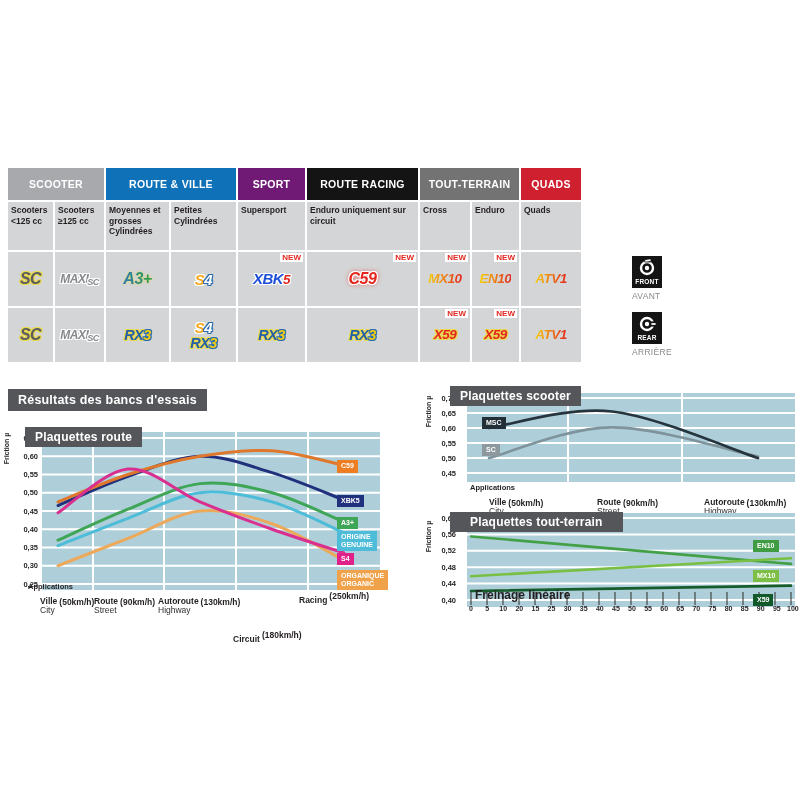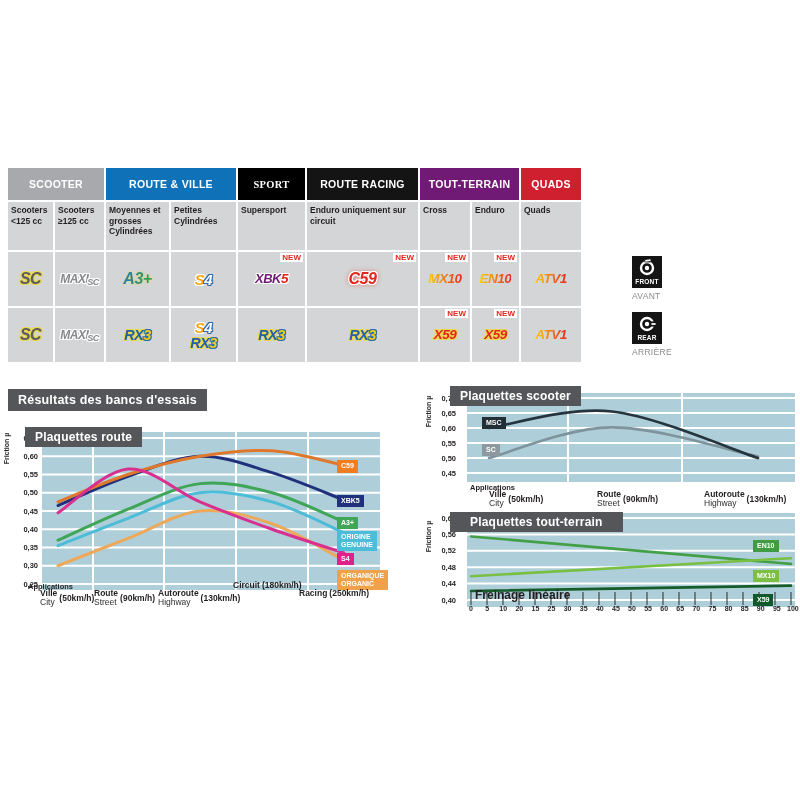--- a/index.html
+++ b/index.html
@@ -24,21 +24,21 @@
   .ol-w{text-shadow:-1px -1px 0 #fff,1px -1px 0 #fff,-1px 1px 0 #fff,1px 1px 0 #fff,-1px 0 0 #fff,1px 0 0 #fff,0 -1px 0 #fff,0 1px 0 #fff;}
   .ol-b{text-shadow:-1px -1px 0 #2a6db0,1px -1px 0 #2a6db0,-1px 1px 0 #2a6db0,1px 1px 0 #2a6db0,-1px 0 0 #2a6db0,1px 0 0 #2a6db0,0 -1px 0 #2a6db0,0 1px 0 #2a6db0;}
   .p-sc{color:#5b5c5e;font-size:16px;}
   .p-maxi{color:#86888b;font-size:12px;}
   .p-maxisc{color:#86888b;font-size:9px;position:relative;top:2px;margin-left:-1px;}
   .p-a3{font-size:16px;background:linear-gradient(90deg,#2b79b8,#35a048);
         -webkit-background-clip:text;background-clip:text;color:transparent;
         filter:drop-shadow(0 0 1px #ead94e);}
   .p-s4s{color:#f9a51a;font-size:15px;}
   .p-s44{color:#fff;font-size:15px;}
-  .p-xbk{color:#701a75;font-size:13px;}
+  .p-xbk{color:#1d4ed8;font-size:15px;}
   .p-num5{color:#e3261e;font-size:13.5px;}
   .p-c59{color:#e3261e;font-size:16px;
          text-shadow:-1px -1px 0 #fff,1px -1px 0 #fff,-1px 1px 0 #fff,1px 1px 0 #fff,0 0 5px #e3261e;}
   .p-fire{font-size:13.5px;background:linear-gradient(90deg,#f6cf0e,#e3261e);
           -webkit-background-clip:text;background-clip:text;color:transparent;}
   .p-rx{color:#2360a8;font-size:14.5px;}
   .p-rx3{color:#f2cd13;font-size:14.5px;}
   .p-x59{color:#e3261e;font-size:13.5px;}
 
   
@@ -54,38 +54,38 @@
   .plot{position:absolute;background:#aecfd9;}
   .ylab{position:absolute;font-size:7px;font-weight:bold;color:#231f20;
         transform:rotate(-90deg);transform-origin:center;white-space:nowrap;}
   .ytick{position:absolute;right:0;font-size:7.5px;font-weight:bold;color:#231f20;}
   .yticks{position:absolute;}
   .slabel{position:absolute;color:#fff;font-weight:bold;font-size:7px;line-height:1.15;
           padding:2px 4px;text-align:left;white-space:nowrap;}
   .apps{position:absolute;font-size:7.5px;font-weight:bold;color:#231f20;}
   .xcat{position:absolute;display:flex;align-items:center;gap:2px;color:#231f20;}
   .xcat .stack{display:flex;flex-direction:column;line-height:1.05;}
-  .xcat .fr{font-weight:bold;font-size:8.5px;}
+  .xcat .fr{font-weight:bold;font-size:8.5px;margin-top:8px;}
   .xcat .en{font-size:8.5px;color:#2e2e2e;}
   .xcat .sp{font-size:8.5px;font-weight:bold;}
   #terrain-xticks{position:absolute;left:463px;top:605px;width:338px;display:flex;}
   #terrain-xticks span{width:16.9px;text-align:center;font-size:7px;font-weight:bold;color:#231f20;}
   #terrain-xlabel{position:absolute;left:467px;top:588px;font-size:12px;font-weight:bold;color:#231f20;padding-left:8px;}
 </style>
 </head>
 <body>
 
 <div id="page">
 
   <div id="brand-grid">
       <div class="th" style="grid-column: span 2; background: rgb(167, 169, 172);">SCOOTER</div>
       <div class="th" style="grid-column: span 2; background: rgb(15, 114, 184); text-align: right;">ROUTE &amp; VILLE</div>
-      <div class="th" style="grid-column: span 1; background: #000000; font-family: Liberation Serif, serif;">SPORT</div>
+      <div class="th" style="grid-column: span 1; background: #701a75;">SPORT</div>
       <div class="th" style="grid-column: span 1; background: rgb(20, 20, 20);">ROUTE RACING</div>
-      <div class="th" style="grid-column: span 2; background: #701a75;">TOUT-TERRAIN</div>
+      <div class="th" style="grid-column: span 2; background: #737373;">TOUT-TERRAIN</div>
       <div class="th" style="grid-column: span 1; background: rgb(207, 32, 48);">QUADS</div>
       <div class="sub">Scooters &lt;125 cc</div>
       <div class="sub">Scooters ≥125 cc</div>
       <div class="sub">Moyennes et grosses Cylindrées</div>
       <div class="sub">Petites Cylindrées</div>
       <div class="sub">Supersport</div>
       <div class="sub">Enduro uniquement sur circuit</div>
       <div class="sub">Cross</div>
       <div class="sub">Enduro</div>
       <div class="sub">Quads</div>
@@ -298,21 +298,21 @@
         </div>
         <div class="sp">(90km/h)</div>
       </div>
       <div class="xcat" style="left: 158px; top: 589px;">
         <div class="stack">
           <div class="fr">Autoroute</div>
           <div class="en">Highway</div>
         </div>
         <div class="sp">(130km/h)</div>
       </div>
-      <div class="xcat" style="left: 233px; top: 580px;">
+      <div class="xcat" style="left: 233px; top: 627px;">
         <div class="stack">
           <div class="fr">Circuit</div>
         </div>
         <div class="sp">(180km/h)</div>
       </div>
       <div class="xcat" style="left: 299px; top: 588px;">
         <div class="stack">
           <div class="fr">Racing</div>
         </div>
         <div class="sp">(250km/h)</div>

